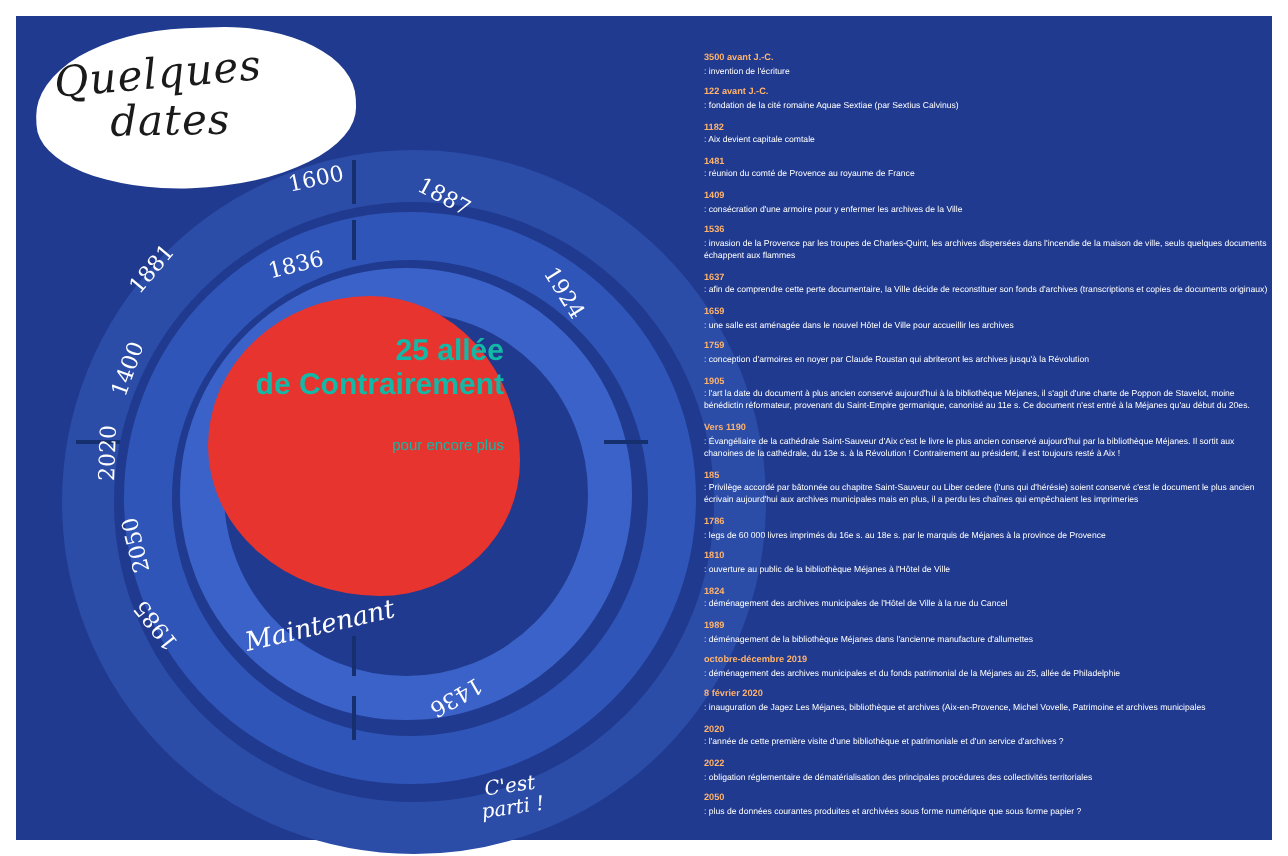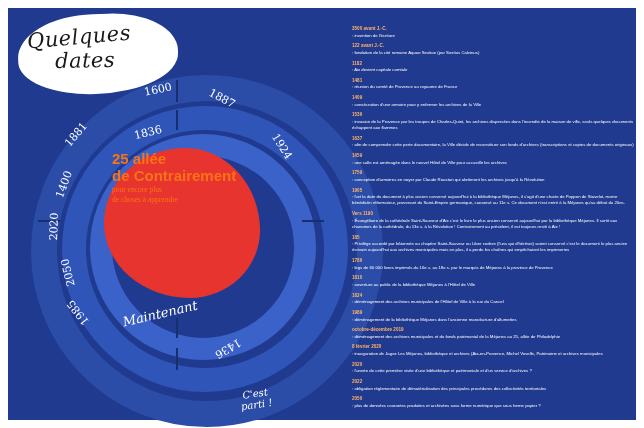--- a/index.html
+++ b/index.html
@@ -10,23 +10,23 @@
   .title-blob{position:absolute;left:10px;top:6px;width:160px;height:80px;background:#ffffff;border-radius:50% 45% 55% 50%/55% 50% 50% 45%;transform:rotate(-2deg);}
   .title-text{position:absolute;left:20px;top:14px;width:150px;color:#1a1a1a;font-family:"DejaVu Serif",serif;font-style:italic;font-size:21px;line-height:1.25;transform:rotate(-5deg);letter-spacing:.5px;}
   .title-text .l2{display:block;margin-left:26px;transform:rotate(4deg);}
   
   .spiral{position:absolute;left:18px;top:62px;width:310px;height:350px;}
   .ring{position:absolute;border-radius:50%;}
   .r1{left:5px;top:5px;width:300px;height:300px;border:26px solid #2b4da8;}
   .r2{left:36px;top:36px;width:238px;height:238px;border:24px solid #2f55b8;}
   .r3{left:64px;top:64px;width:182px;height:182px;border:22px solid #3a62c8;}
   .blob{position:absolute;left:78px;top:78px;width:156px;height:150px;background:#e8342f;border-radius:52% 48% 45% 55%/50% 55% 45% 50%;}
-  .center-text{position:absolute;left:86px;top:80px;width:140px;text-align:left;color:#f97316;}
+  .center-text{position:absolute;left:86px;top:97px;width:140px;text-align:right;color:#14b8a6;}
   .center-text .ct1{font-size:15px;font-weight:bold;line-height:1.15;}
-  .center-text .ct2{font-size:7.5px;line-height:1.35;margin-top:0;font-family:Liberation Serif, serif;}
+  .center-text .ct2{font-size:7.5px;line-height:1.35;margin-top:16px;}
   .arc-label{position:absolute;color:#ffffff;font-family:"DejaVu Serif",serif;font-size:11px;white-space:nowrap;}
   .now{position:absolute;left:96px;top:236px;color:#ffffff;font-family:"DejaVu Serif",serif;font-style:italic;font-size:13px;transform:rotate(-13deg);}
   .sortie{position:absolute;left:214px;top:318px;color:#ffffff;font-family:"DejaVu Serif",serif;font-style:italic;font-size:10px;transform:rotate(-8deg);text-align:center;line-height:1.1;}
   .tick{position:absolute;background:#16306f;}
   
   .timeline{position:absolute;left:344px;top:18px;width:282px;height:392px;color:#ffffff;font-size:4.3px;line-height:1.45;}
   .entry{margin-bottom:4.4px;}
   .entry b{color:#ffb36b;font-size:4.6px;}
   .entry .body{display:block;}
 </style>
@@ -63,21 +63,20 @@
       <div class="arc-label" style="left:38px;top:236px;transform:rotate(-128deg);">1985</div>
       <div class="arc-label" style="left:108px;top:56px;transform:rotate(-14deg);">1836</div>
       <div class="arc-label" style="left:188px;top:272px;transform:rotate(150deg);">1436</div>
       <div class="arc-label" style="left:28px;top:196px;transform:rotate(-104deg);">2050</div>
       <div class="arc-label" style="left:24px;top:108px;transform:rotate(-70deg);">1400</div>
 
       <div class="center-text">
         <div class="ct1">25 allée</div>
         <div class="ct1">de Contrairement</div>
         <div class="ct2">pour encore plus</div>
-        <div class="ct2">de choses à apprendre</div>
       </div>
 
       <div class="now">Maintenant</div>
       <div class="sortie">
         <span>C'est</span><br>
         <span>parti !</span>
       </div>
     </div>
 
     <div class="timeline" id="timeline">

